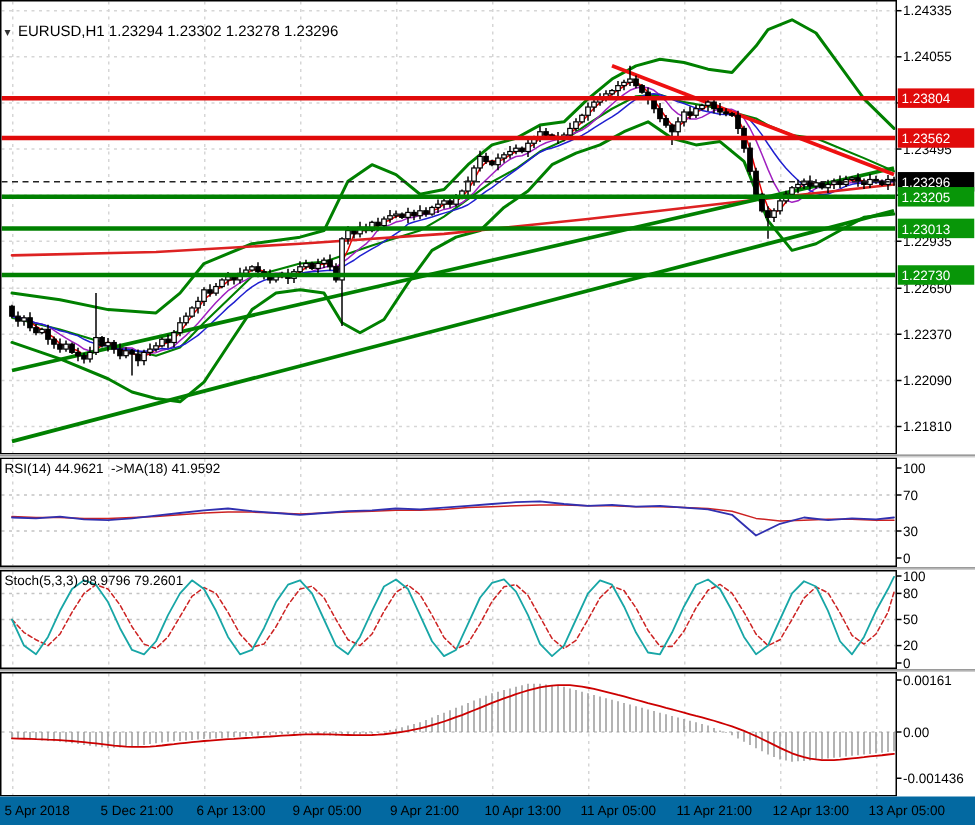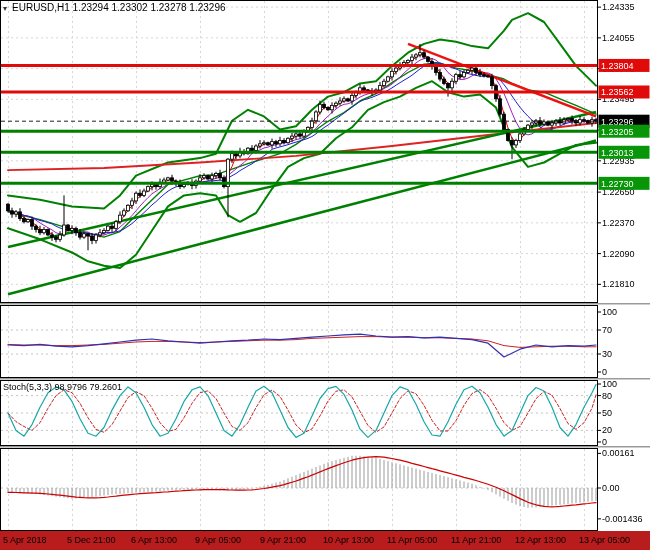--- a/index.html
+++ b/index.html
@@ -2,23 +2,23 @@
 <html><head>
 <meta charset="utf-8">
 <style>
   html,body{margin:0;padding:0;background:#fff;}
   #app{position:relative;width:650px;height:550px;background:#ffffff;
        font-family:"Liberation Sans",sans-serif;overflow:hidden;}
   .panel{position:absolute;left:0;width:650px;}
   .panel svg{display:block;}
   .divider{position:absolute;left:0;width:650px;height:2px;background:#cdcdcd;border-top:1px solid #9a9a9a;box-sizing:border-box;}
   .ind-label{position:absolute;left:3px;top:2px;font-size:9px;color:#000;white-space:pre;}
-  #chart-title{position:absolute;left:3px;top:2px;font-size:10px;color:#000;white-space:pre;text-align:center;}
+  #chart-title{position:absolute;left:3px;top:16px;font-size:10px;color:#000;white-space:pre;text-align:center;}
   #chart-title .tri{font-size:8px;color:#333;margin-right:5px;}
-  #time-axis{position:absolute;left:0;top:531px;width:650px;height:19px;background:#b91c1c;}
+  #time-axis{position:absolute;left:0;top:531px;width:650px;height:19px;background:#0369a1;}
   .time-label{position:absolute;top:4px;font-size:9px;color:#000;white-space:pre;}
   text{font-family:"Liberation Sans",sans-serif;}
 </style>
 </head>
 <body>
 
 <div id="app">
 
   <div class="panel" id="main-wrap" style="top:0;height:303px;">
     <svg id="main-svg" width="650" height="303">
@@ -418,20 +418,21 @@
         <rect x="0.5" y="0.5" width="597" height="72" fill="none" stroke="#000"></rect>
         <text x="602" y="10" font-size="9" fill="#000">100</text>
         <line x1="598" y1="7" x2="601" y2="7" stroke="#000"></line>
         <text x="602" y="28" font-size="9" fill="#000">70</text>
         <line x1="598" y1="25" x2="601" y2="25" stroke="#000"></line>
         <text x="602" y="52" font-size="9" fill="#000">30</text>
         <line x1="598" y1="49" x2="601" y2="49" stroke="#000"></line>
         <text x="602" y="70" font-size="9" fill="#000">0</text>
         <line x1="598" y1="67" x2="601" y2="67" stroke="#000"></line>
       </svg>
+    <div class="ind-label">RSI(14) 44.9621  -&gt;MA(18) 41.9592</div>
   </div>
   <div class="divider" style="top:378px;"></div>
 
   <div class="panel" id="stoch-wrap" style="top:380px;height:66px;">
     <svg id="stoch-svg" width="650" height="66">
         <line x1="8.5" y1="1" x2="8.5" y2="65" stroke="#d6d6d6" stroke-dasharray="2,3"></line>
         <line x1="72.5" y1="1" x2="72.5" y2="65" stroke="#d6d6d6" stroke-dasharray="2,3"></line>
         <line x1="136.5" y1="1" x2="136.5" y2="65" stroke="#d6d6d6" stroke-dasharray="2,3"></line>
         <line x1="200.5" y1="1" x2="200.5" y2="65" stroke="#d6d6d6" stroke-dasharray="2,3"></line>
         <line x1="264.5" y1="1" x2="264.5" y2="65" stroke="#d6d6d6" stroke-dasharray="2,3"></line>

